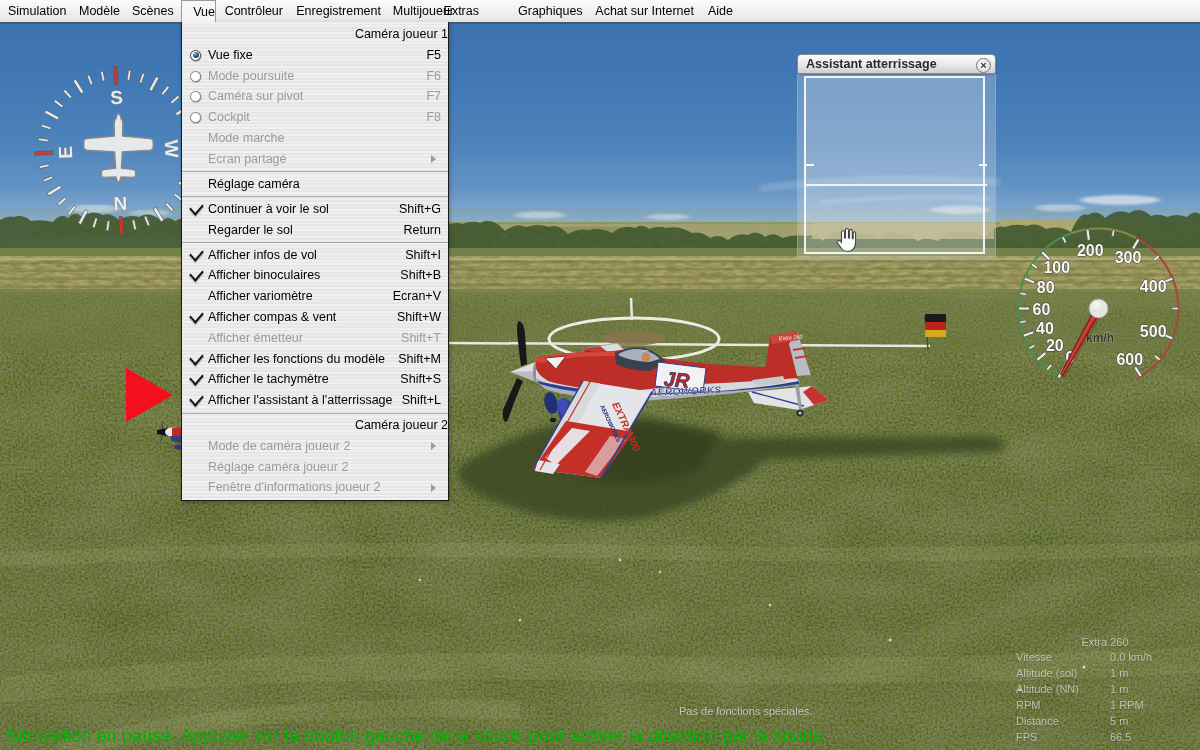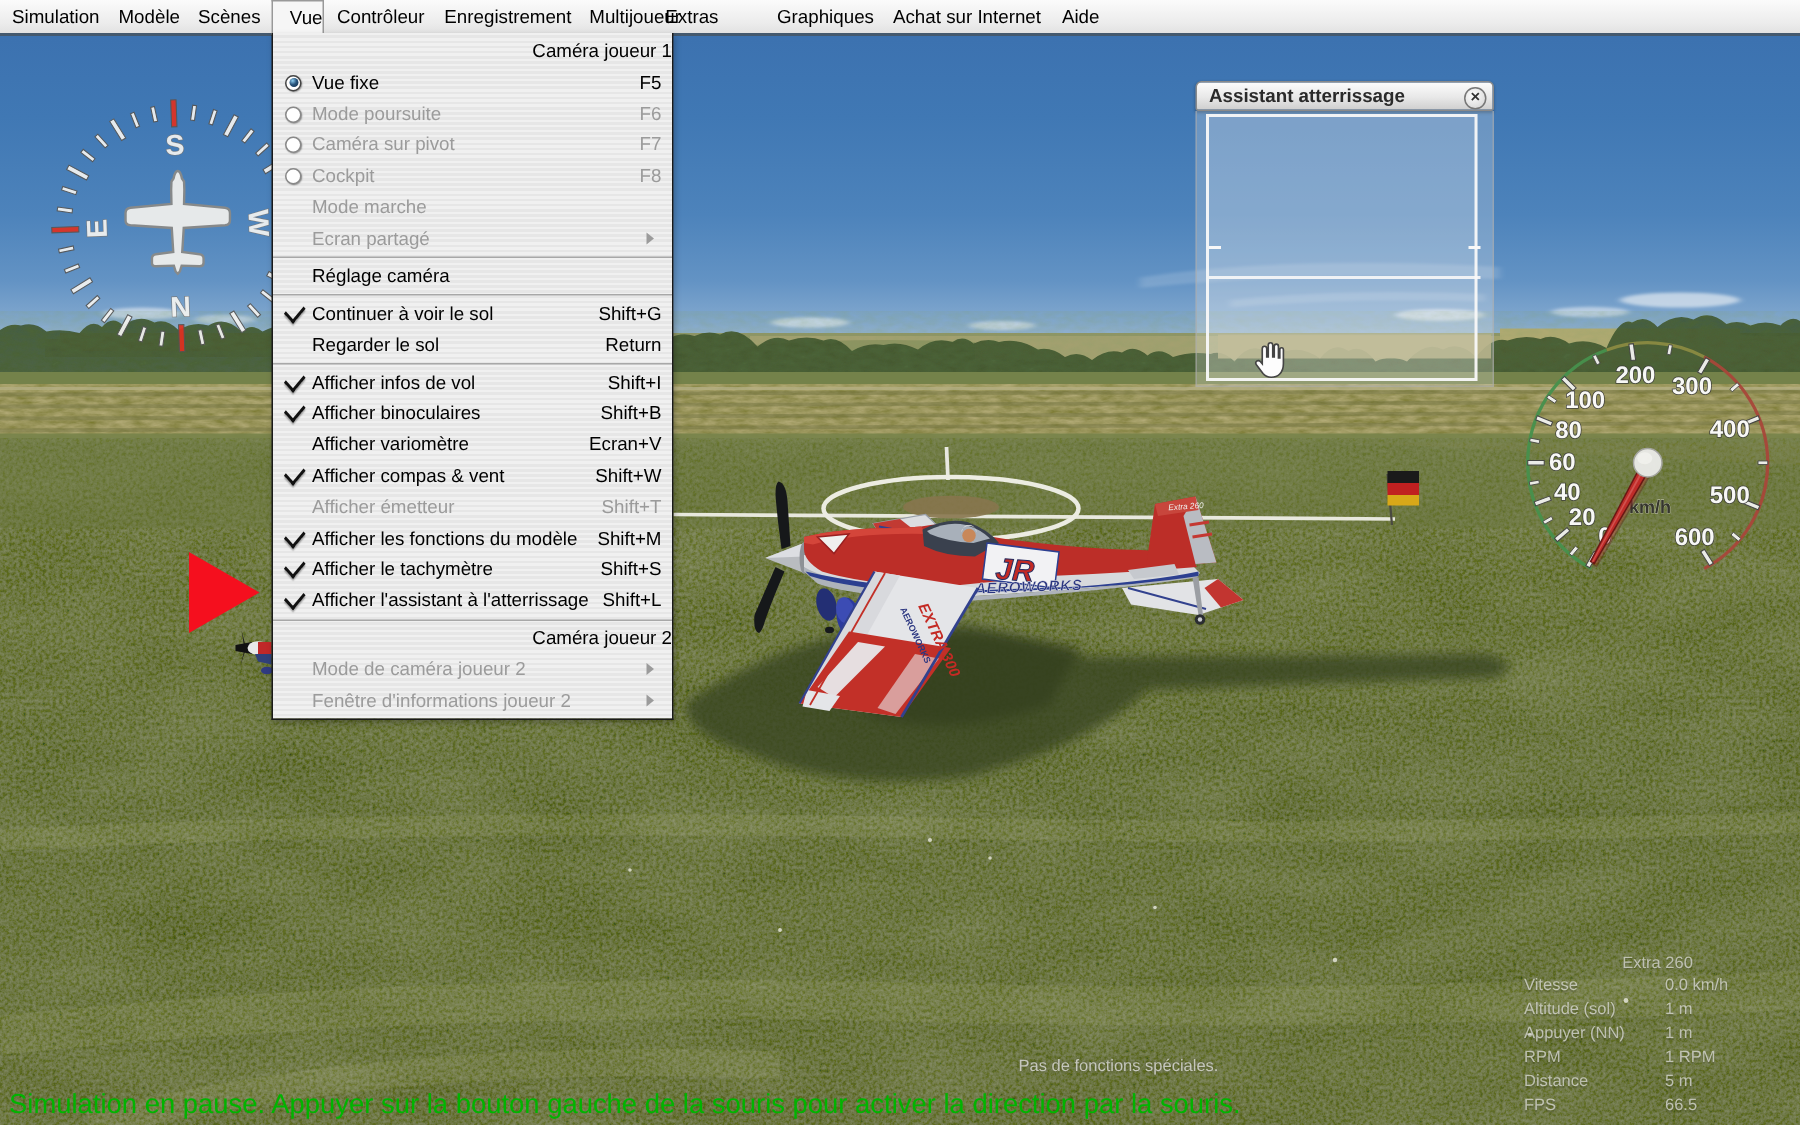--- a/index.html
+++ b/index.html
@@ -397,40 +397,41 @@
       </span><span class="lb">Afficher les fonctions du modèle</span><span class="sc">Shift+M</span></div>
 <div class="row"><span class="ic">
         <span class="ck"></span>
       </span><span class="lb">Afficher le tachymètre</span><span class="sc">Shift+S</span></div>
 <div class="row"><span class="ic">
         <span class="ck"></span>
       </span><span class="lb">Afficher l'assistant à l'atterrissage</span><span class="sc">Shift+L</span></div>
 <div class="sep"></div>
 <div class="hd">Caméra joueur 2</div>
 <div class="row dis"><span class="ic"></span><span class="lb">Mode de caméra joueur 2</span><span class="ar"></span></div>
+<div class="row dis"><span class="ic"></span><span class="lb">Réglage caméra joueur 2</span></div>
 <div class="row dis"><span class="ic"></span><span class="lb">Fenêtre d'informations joueur 2</span><span class="ar"></span></div>
 </div>
 
 <div id="redarrow" class="abs"></div>
 
 <div id="nofunc" class="abs">Pas de fonctions spéciales.</div>
 <div id="pausetext" class="abs">Simulation en pause. Appuyer sur la bouton gauche de la souris pour activer la direction par la souris.</div>
 
 <div id="telem" class="abs">
 <div class="t0">Extra 260</div>
 <div class="tr">
       <span>Vitesse</span>
       <em>0.0 km/h</em>
     </div>
 <div class="tr">
       <span>Altitude (sol)</span>
       <em>1 m</em>
     </div>
 <div class="tr">
-      <span>Appuyer (NN)</span>
+      <span>Altitude (NN)</span>
       <em>1 m</em>
     </div>
 <div class="tr">
       <span>RPM</span>
       <em>1 RPM</em>
     </div>
 <div class="tr">
       <span>Distance</span>
       <em>5 m</em>
     </div>

